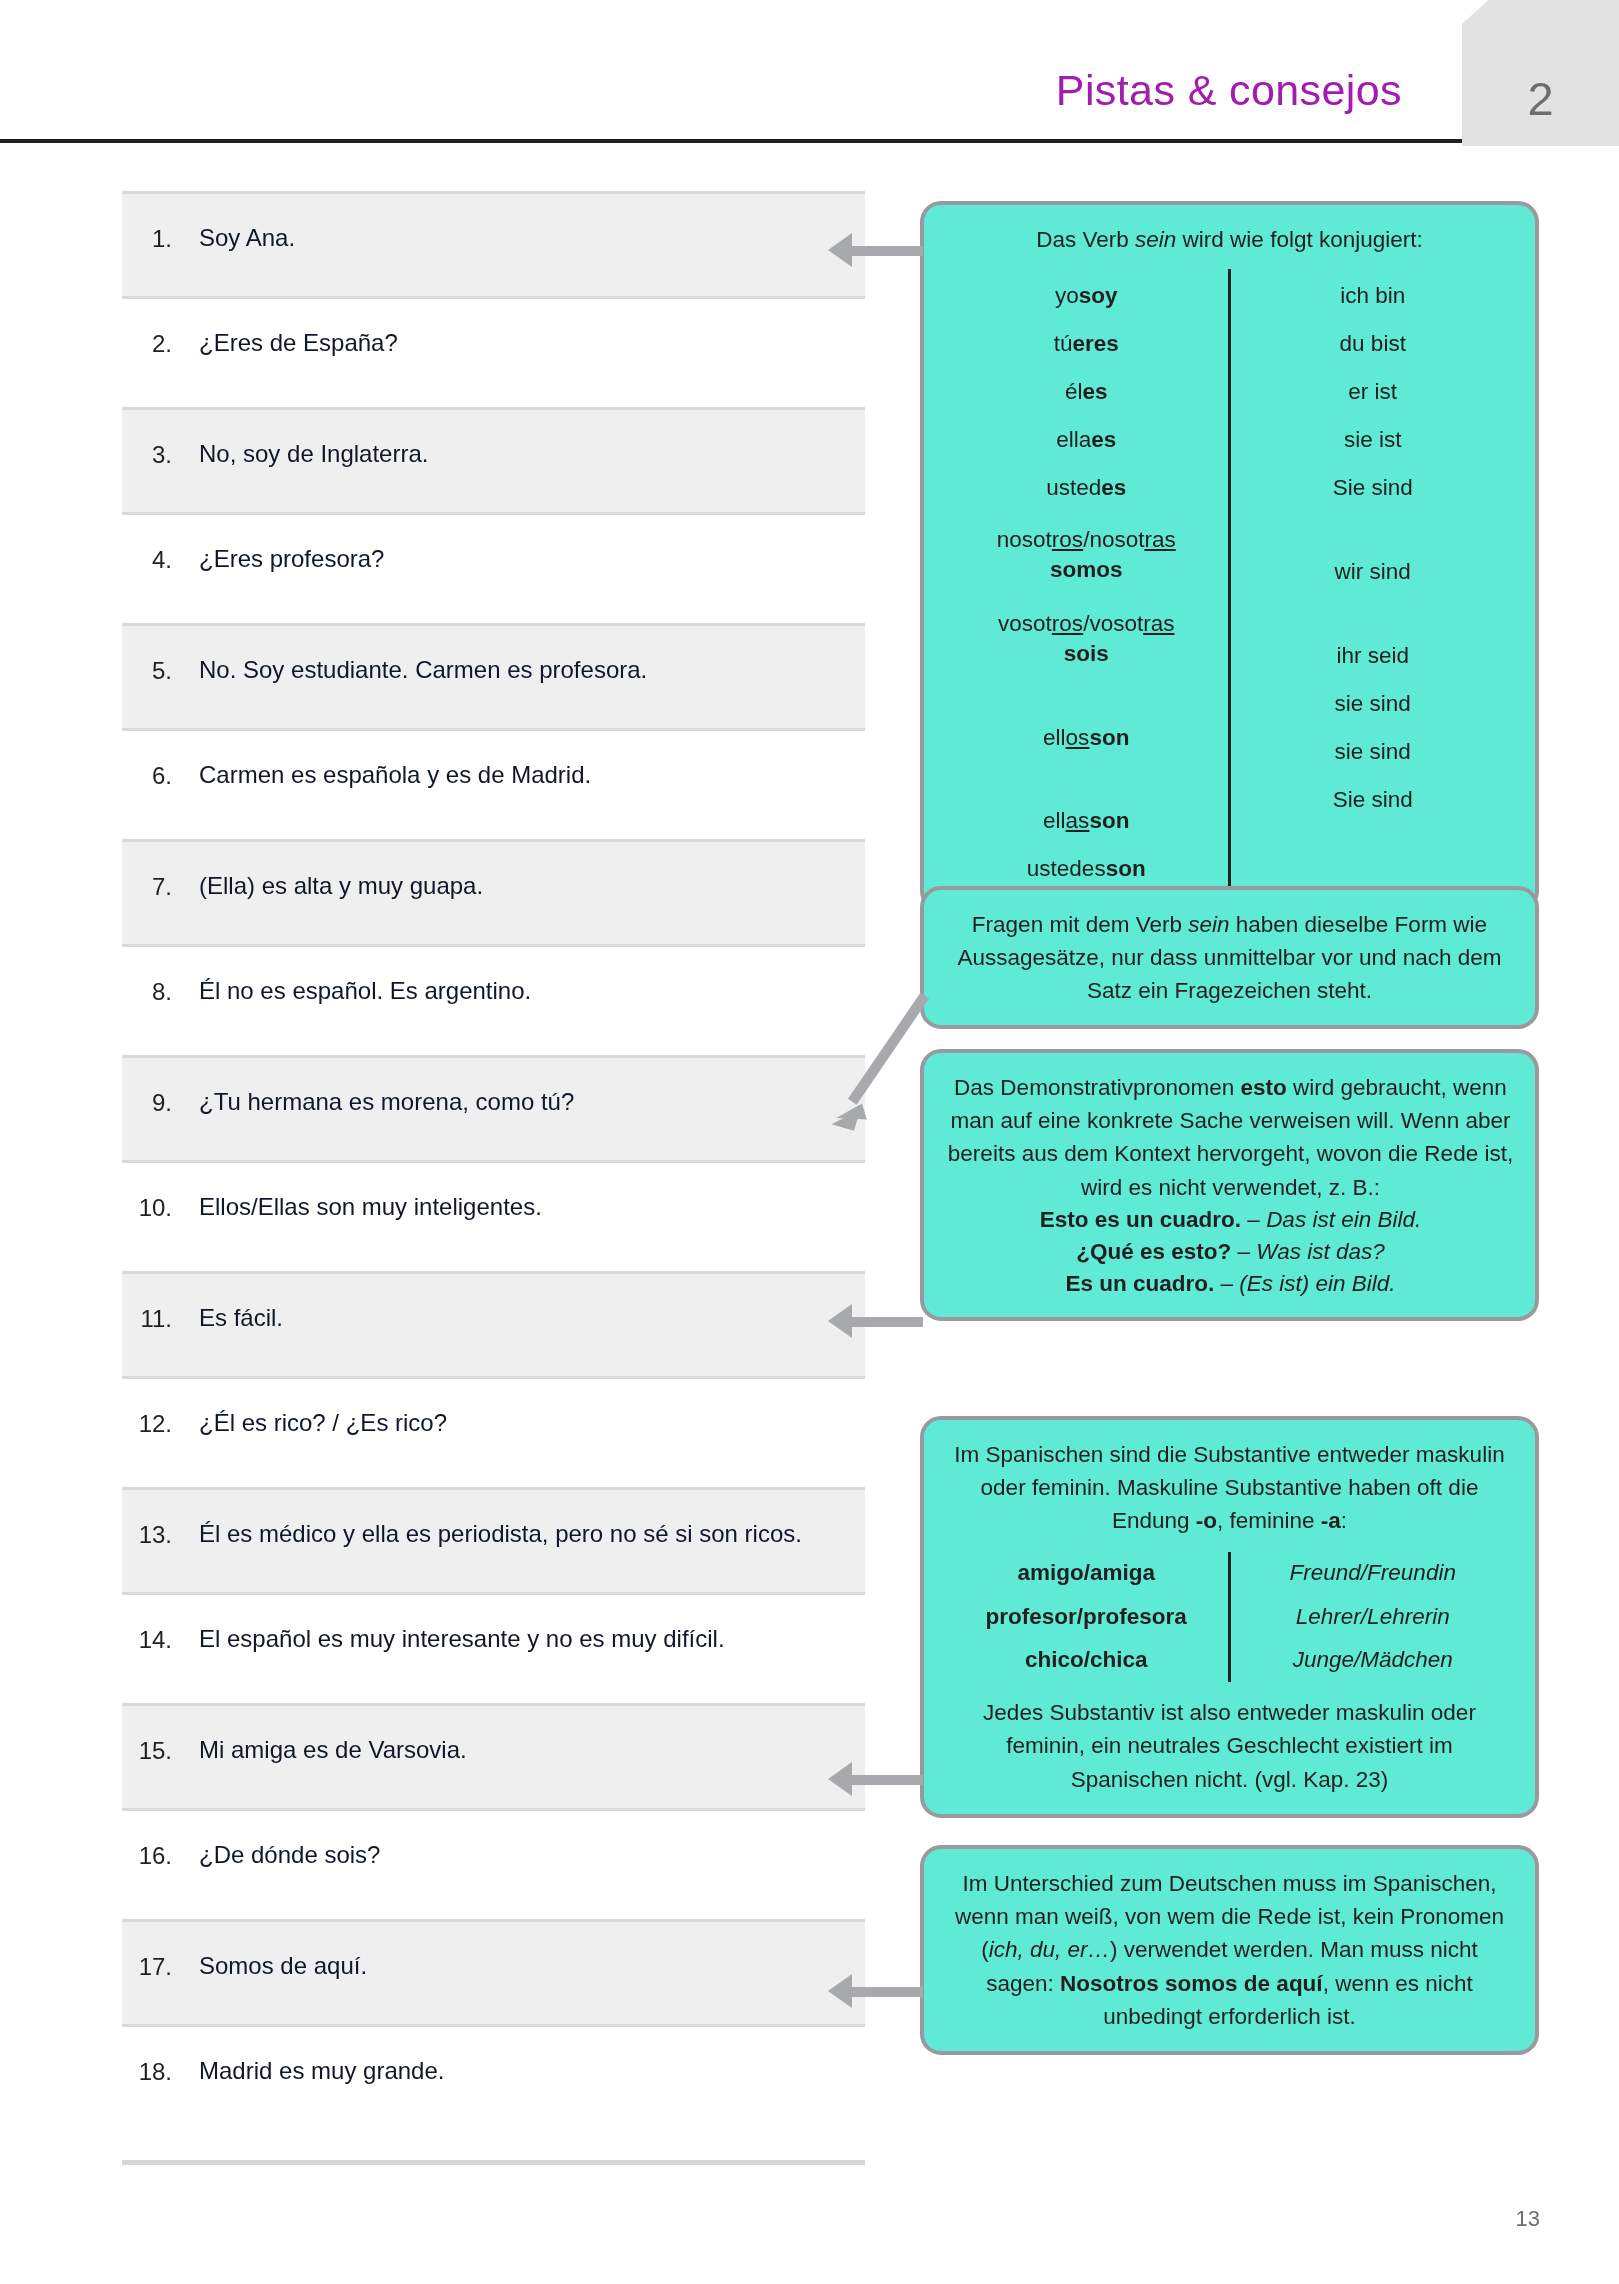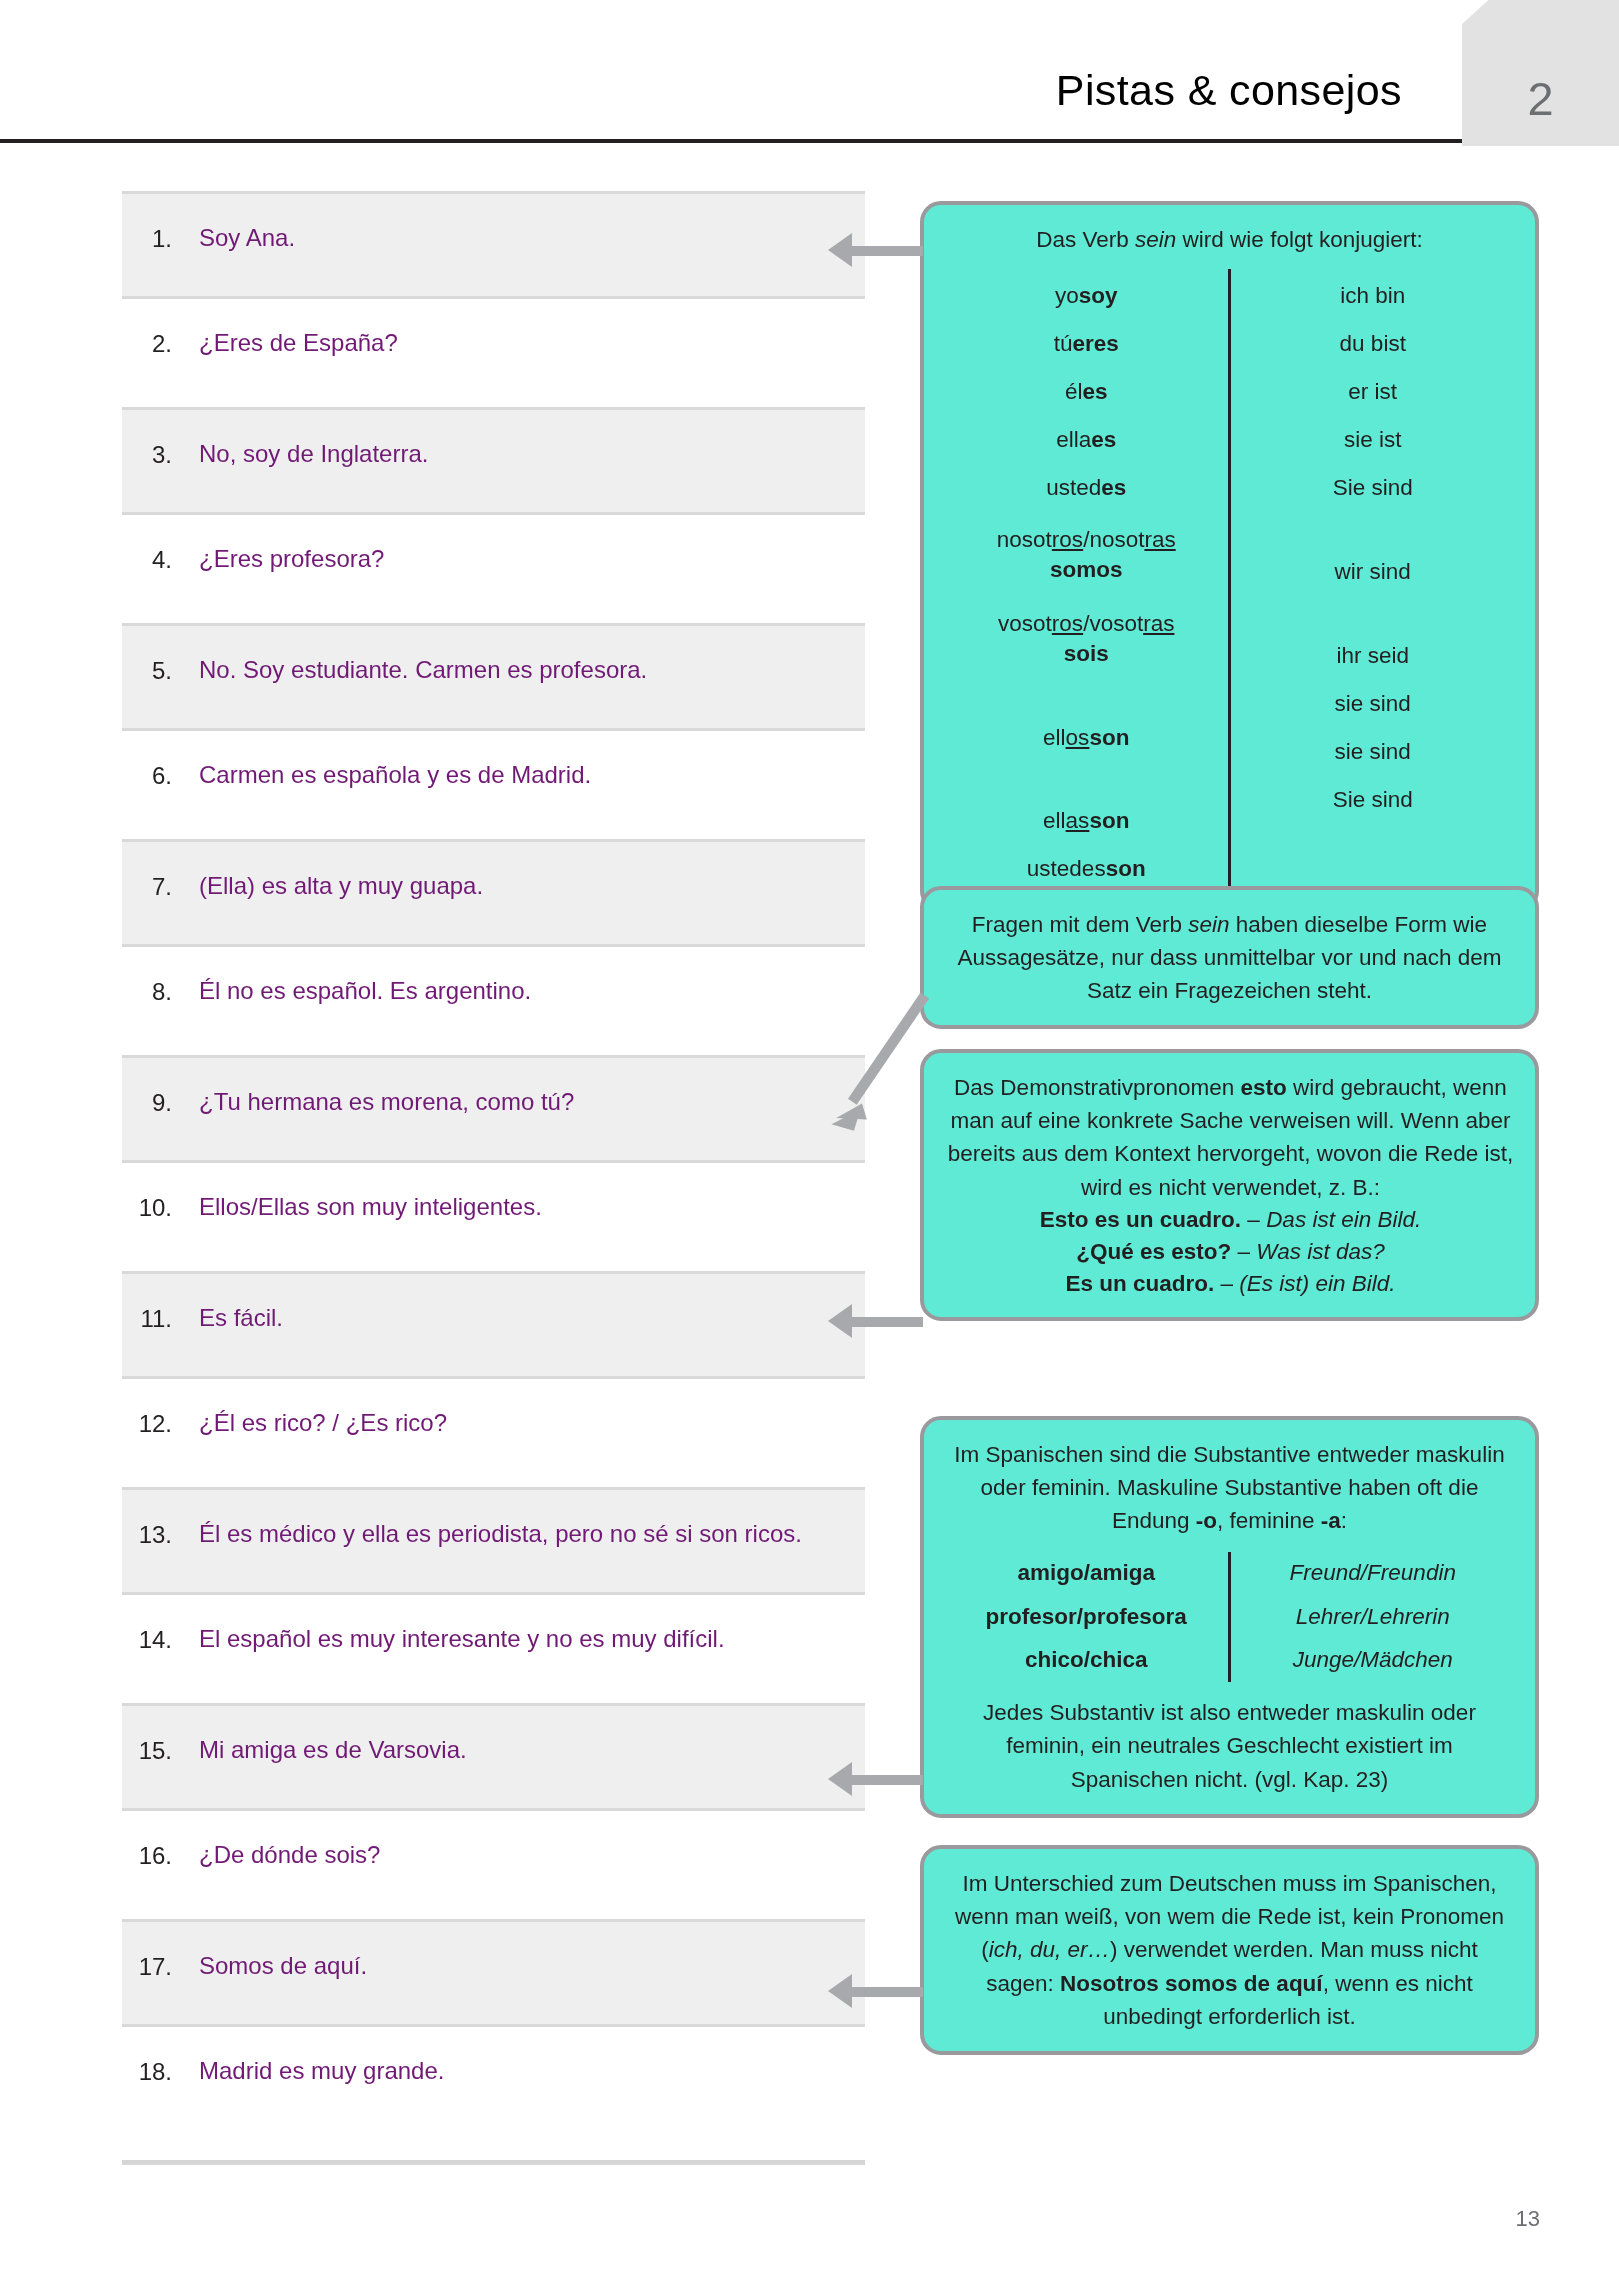--- a/index.html
+++ b/index.html
@@ -24,21 +24,21 @@
     width: 1619px;
     height: 148px;
   }
   .header-title {
     position: absolute;
     right: 217px;
     top: 66px;
     font-size: 43px;
     font-weight: 300;
     letter-spacing: 0.4px;
-    color: #000000;
+    color: #a21caf;
     white-space: nowrap;
   }
   .header-rule {
     position: absolute;
     left: 0;
     top: 139px;
     width: 1477px;
     height: 4px;
     background: #231f20;
   }
@@ -87,21 +87,21 @@
     font-size: 24px;
     font-weight: 400;
     color: #231f20;
     line-height: 1.45;
     padding-top: 1.6px;
   }
   .answer-text {
     flex: 1 1 auto;
     font-size: 24px;
     font-weight: 400;
-    color: #701a75;
+    color: #0f172a;
     line-height: 1.52;
     padding-right: 40px;
   }
   .list-bottom-rule {
     position: absolute;
     left: 122px;
     top: 2160px;
     width: 743px;
     height: 4.8px;
     background: #d6d6d6;

